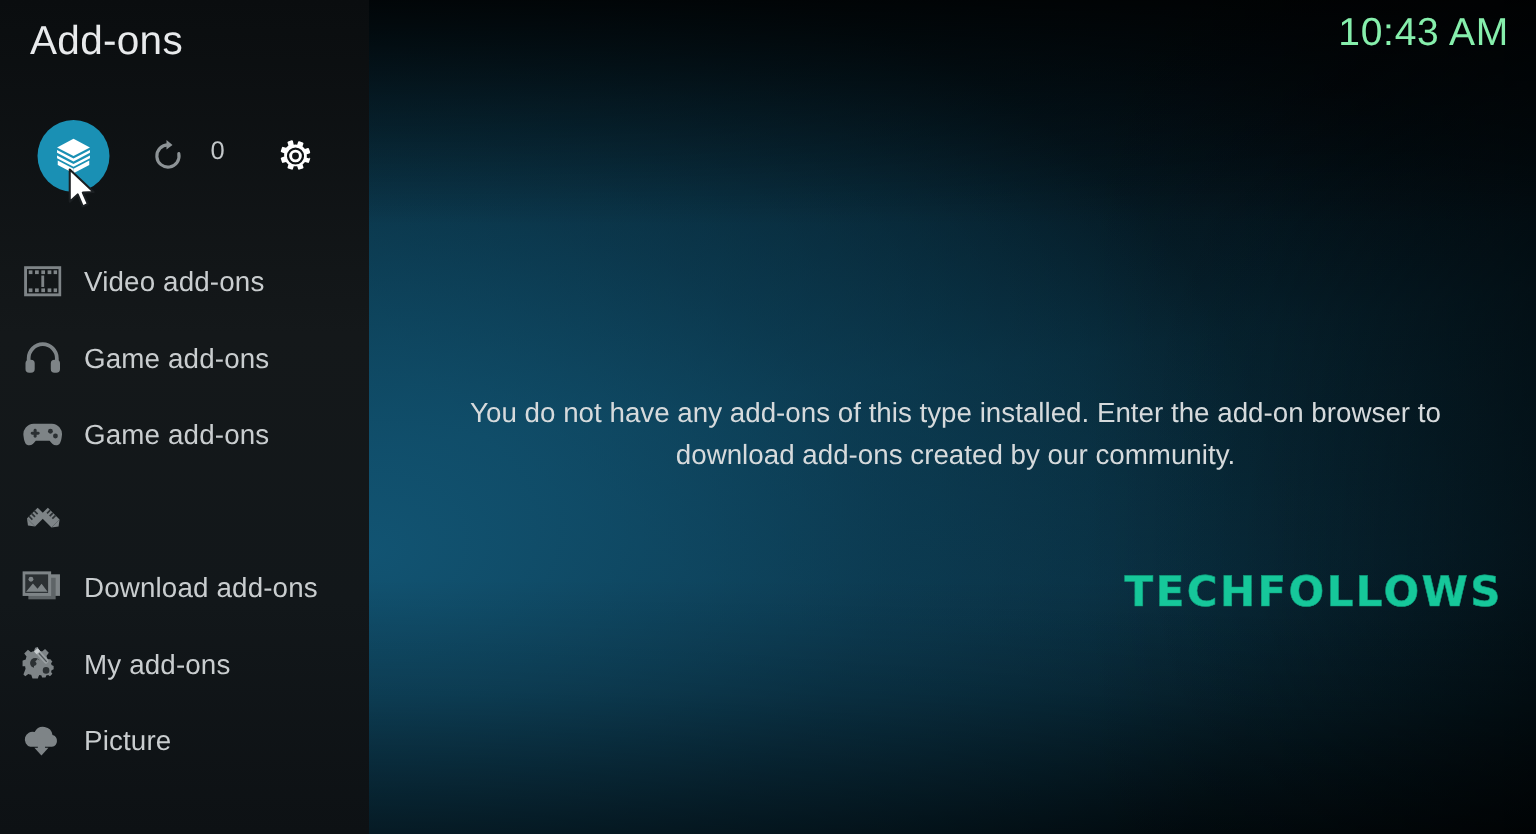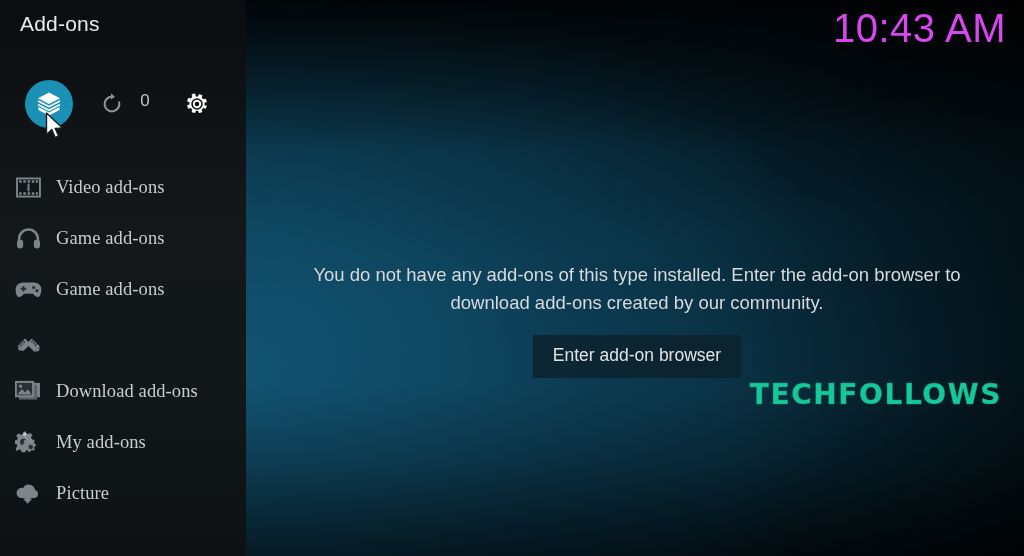--- a/index.html
+++ b/index.html
@@ -39,21 +39,21 @@
 
   
   .sidebar {
     position:absolute; left:0; top:0;
     width:246px; height:556px;
     background:linear-gradient(to bottom, #0a0d0f 0%, #14181a 40%, #12171a 72%, #0d1114 100%);
     z-index:5;
   }
   .sidebar-title {
     position:absolute; left:20px; top:12px;
-    font-size:21px; font-weight:400;
+    font-size:27px; font-weight:400;
     color:#e8eaec;
     letter-spacing:0.2px;
     white-space:nowrap;
   }
   .tb-btn {
     position:absolute;
     display:flex; align-items:center; justify-content:center;
   }
   .tb-addons {
     left:25px; top:80px;
@@ -73,21 +73,21 @@
   .cursor {
     position:absolute; left:45px; top:112px;
     z-index:30; pointer-events:none;
   }
 
   
   .menu { position:absolute; left:0; top:162px; width:246px; }
   .menu-item {
     position:relative;
     height:51px;
-    display:flex; align-items:center;font-family:Liberation Serif, serif;
+    display:flex; align-items:center;
   }
   .menu-icon {
     width:34px; height:30px;
     margin-left:11px;
     display:flex; align-items:center; justify-content:center;
     flex:0 0 auto;
   }
   .menu-label {
     margin-left:11px;
     font-size:18.5px;
@@ -98,22 +98,22 @@
 
   
   .main {
     position:absolute;
     left:246px; top:0;
     width:778px; height:556px;
     z-index:4;
   }
   .clock {
     position:absolute; right:18px; top:6px;
-    font-size:40px; font-weight:300;
-    color:#d946ef;
+    font-size:26px; font-weight:300;
+    color:#86efac;
     letter-spacing:0.5px;
     white-space:nowrap;
   }
   .empty-wrap {
     position:absolute;
     left:24px; right:20px; top:256px;
   }
   .empty-msg {
     font-size:18.5px;
     line-height:28px;
@@ -165,21 +165,20 @@
   <div class="bg-vignette-top"></div>
   <div class="bg-vignette-bottom"></div>
   <div class="bg-vignette-right"></div>
 
   <div class="main">
 
     <div class="clock">10:43 AM</div>
 
     <div class="empty-wrap">
       <div class="empty-msg">You do not have any add-ons of this type installed. Enter the add-on browser to download add-ons created by our community.</div>
-      <button class="browse-btn">Enter add-on browser</button>
     </div>
 
     <div class="watermark">TECHFOLLOWS</div>
   </div>
 
   <div class="sidebar">
 
     <div class="sidebar-title">Add-ons</div>
 
     <div class="tb-btn tb-addons">

